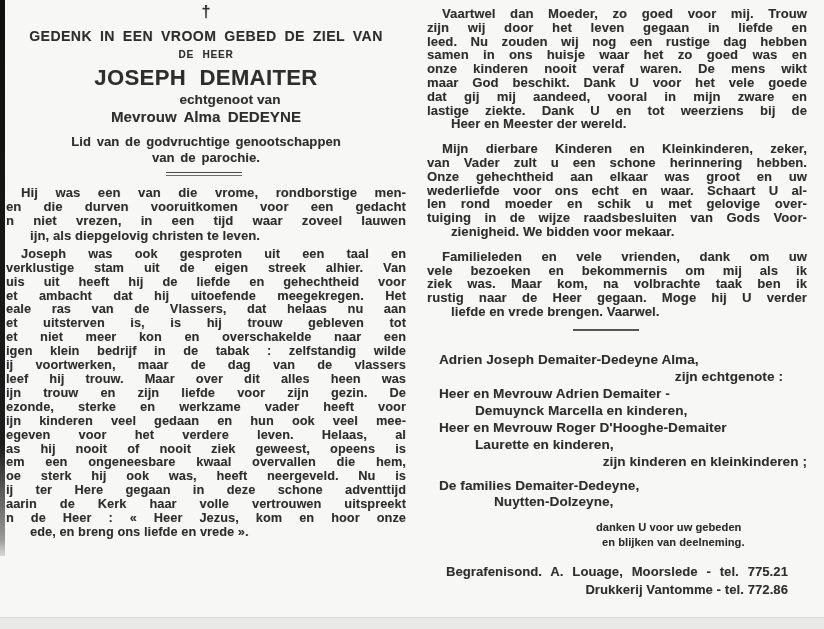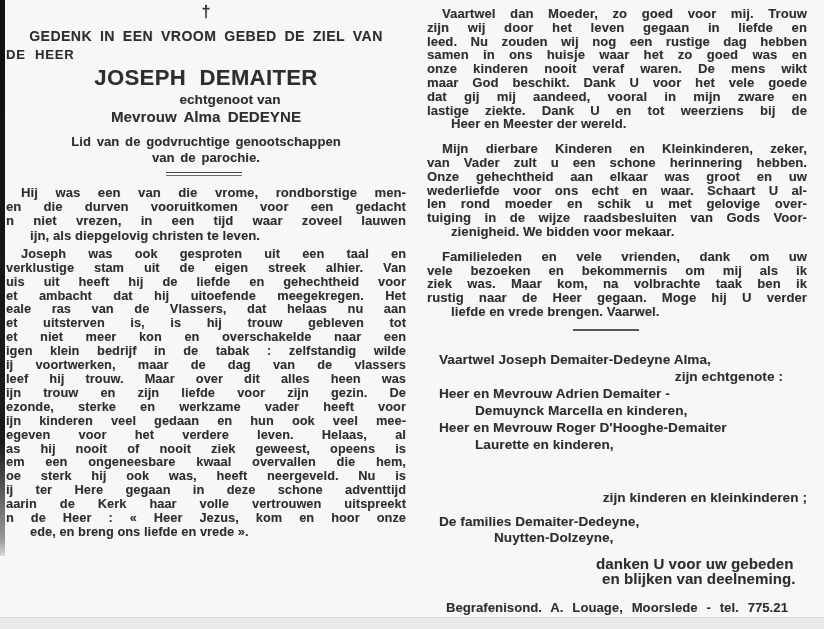--- a/index.html
+++ b/index.html
@@ -16,31 +16,31 @@
   .bottom-band{position:absolute;left:0;top:617px;width:824px;height:12px;
     background:#e9e9e7;border-top:1px solid #d8d8d6;}
   .col{position:absolute;top:0;}
   .col-left{left:6px;width:400px;}
   .col-right{left:427px;width:380px;}
 
   .ln{font-size:13px;line-height:14.2px;text-align:justify;text-align-last:justify;}
   .ln.last{text-align-last:left;padding-left:24px;}
   .ln.ctr{text-align:center;text-align-last:center;}
   .ln.left{text-align:left;text-align-last:left;}
-  .ln.right{text-align:right;text-align-last:right;margin-top:36px;}
+  .ln.right{text-align:right;text-align-last:right;}
   .ln.r24{text-align:right;text-align-last:right;padding-right:24px;}
   .ln.ind1{padding-left:15px;}
   .ln.pad{padding-left:26px;}
   .ln.ind36{text-align:left;text-align-last:left;padding-left:36px;}
   .ln.ind55{text-align:right;text-align-last:left;padding-left:55px;}
   .ln.ind6{padding-left:6px;}
 
   .cross{text-align:center;font-size:16px;margin-top:4px;line-height:16px;}
   .hdr-title{margin-top:8px;font-size:14px;letter-spacing:0.5px;word-spacing:3.5px;text-align:center;line-height:16px;}
-  .hdr-deheer{margin-top:4px;font-size:13px;letter-spacing:0.8px;word-spacing:5px;text-align:left;line-height:14px;}
+  .hdr-deheer{margin-top:4px;font-size:10px;letter-spacing:0.8px;word-spacing:5px;text-align:center;line-height:14px;}
   .hdr-name{margin-top:3px;font-size:22px;letter-spacing:0.4px;word-spacing:7px;text-align:center;line-height:25px;}
   .hdr-rel{margin-top:2px;font-size:13.5px;text-align:center;line-height:15px;padding-left:48px;}
   .hdr-spouse{margin-top:2px;font-size:15px;word-spacing:3px;text-align:center;line-height:16px;}
 
   .birth{margin:9px 0 0 8px;width:384px;}
   .birth .ln{line-height:15px;word-spacing:2px;}
   .membership{margin-top:9px;}
   .membership .ln{line-height:15.5px;word-spacing:2px;}
   .divider-l{margin:7px 0 0 160px;width:76px;height:2px;border-top:1px solid #4a4a4a;border-bottom:1px solid #6c6c6c;}
   .para{margin-top:10px;}
@@ -49,21 +49,21 @@
 
   .rp1{margin-top:7px;}
   .rp{margin-top:11px;}
   .col-right .para .ln{line-height:13.8px;}
   .divider-r{margin:10px 0 0 146px;width:66px;border-top:2px solid #555;}
   .family{margin-top:20px;margin-left:12px;width:368px;}
   .family .ln{font-size:13.5px;line-height:17px;}
   .families{margin-top:8px;margin-left:12px;width:368px;}
   .families .ln{font-size:13.5px;line-height:16px;}
   .thanks{margin-top:10px;margin-left:169px;width:200px;}
-  .thanks .ln{font-size:15px;line-height:15px;}
+  .thanks .ln{font-size:11px;line-height:15px;}
   .footer{margin-top:13px;margin-left:19px;width:342px;}
   .footer .ln{font-size:13px;line-height:18px;}
 </style>
 </head>
 <body>
 
 <div class="page">
 
   <div class="scan-bar"></div>
 
@@ -142,21 +142,21 @@
         <div class="ln ind1">Familieleden en vele vrienden, dank om uw</div>
         <div class="ln">vele bezoeken en bekommernis om mij als ik</div>
         <div class="ln">ziek was. Maar kom, na volbrachte taak ben ik</div>
         <div class="ln">rustig naar de Heer gegaan. Moge hij U verder</div>
         <div class="ln last">liefde en vrede brengen. Vaarwel.</div>
       </div>
 
     <div class="divider-r"></div>
 
     <div class="family">
-        <div class="ln left">Vaartwel Joseph Demaiter-Dedeyne Alma,</div>
+        <div class="ln left">Adrien Joseph Demaiter-Dedeyne Alma,</div>
         <div class="ln r24">zijn echtgenote :</div>
         <div class="ln left">Heer en Mevrouw Adrien Demaiter -</div>
         <div class="ln ind36">Demuynck Marcella en kinderen,</div>
         <div class="ln left">Heer en Mevrouw Roger D'Hooghe-Demaiter</div>
         <div class="ln ind36">Laurette en kinderen,</div>
         <div class="ln right">zijn kinderen en kleinkinderen ;</div>
       </div>
 
     <div class="families">
         <div class="ln left">De families Demaiter-Dedeyne,</div>

